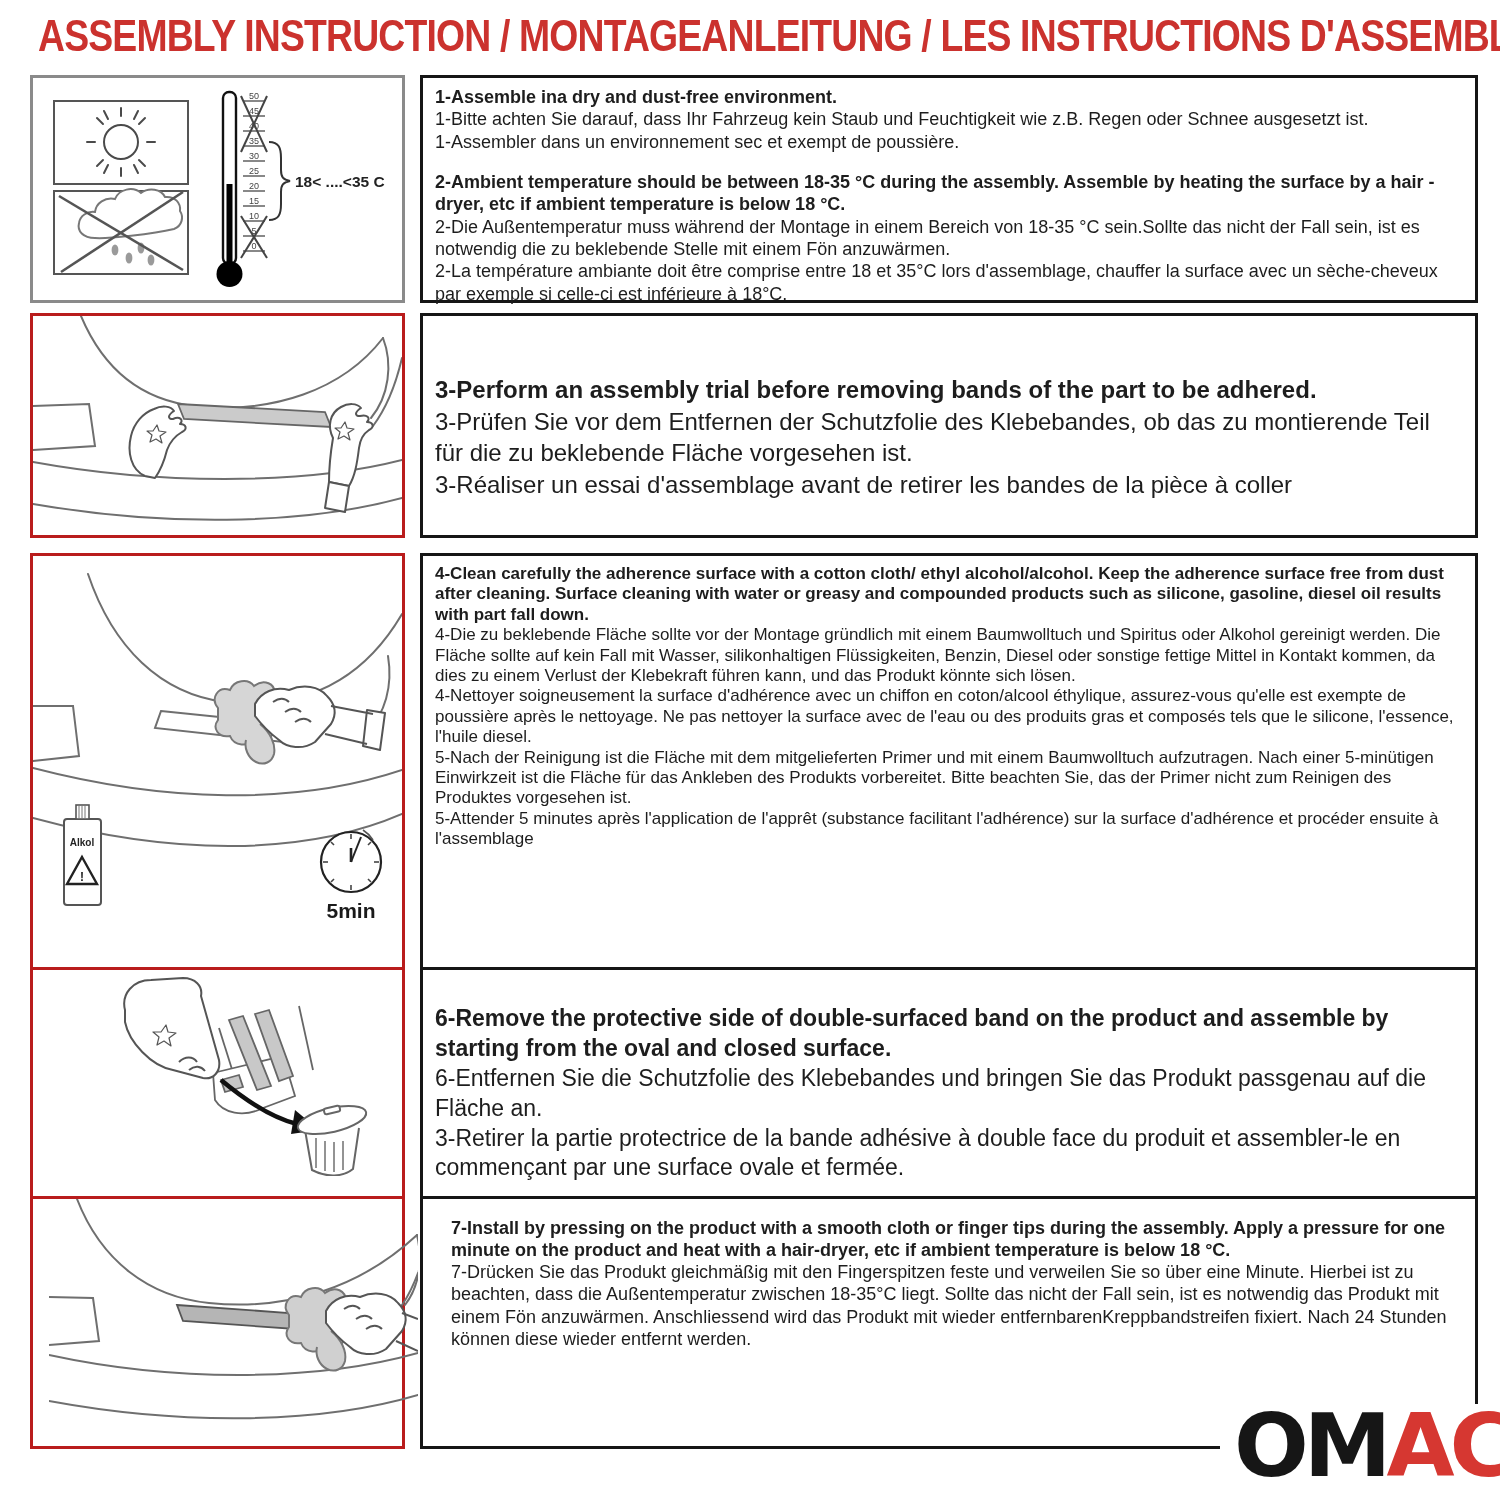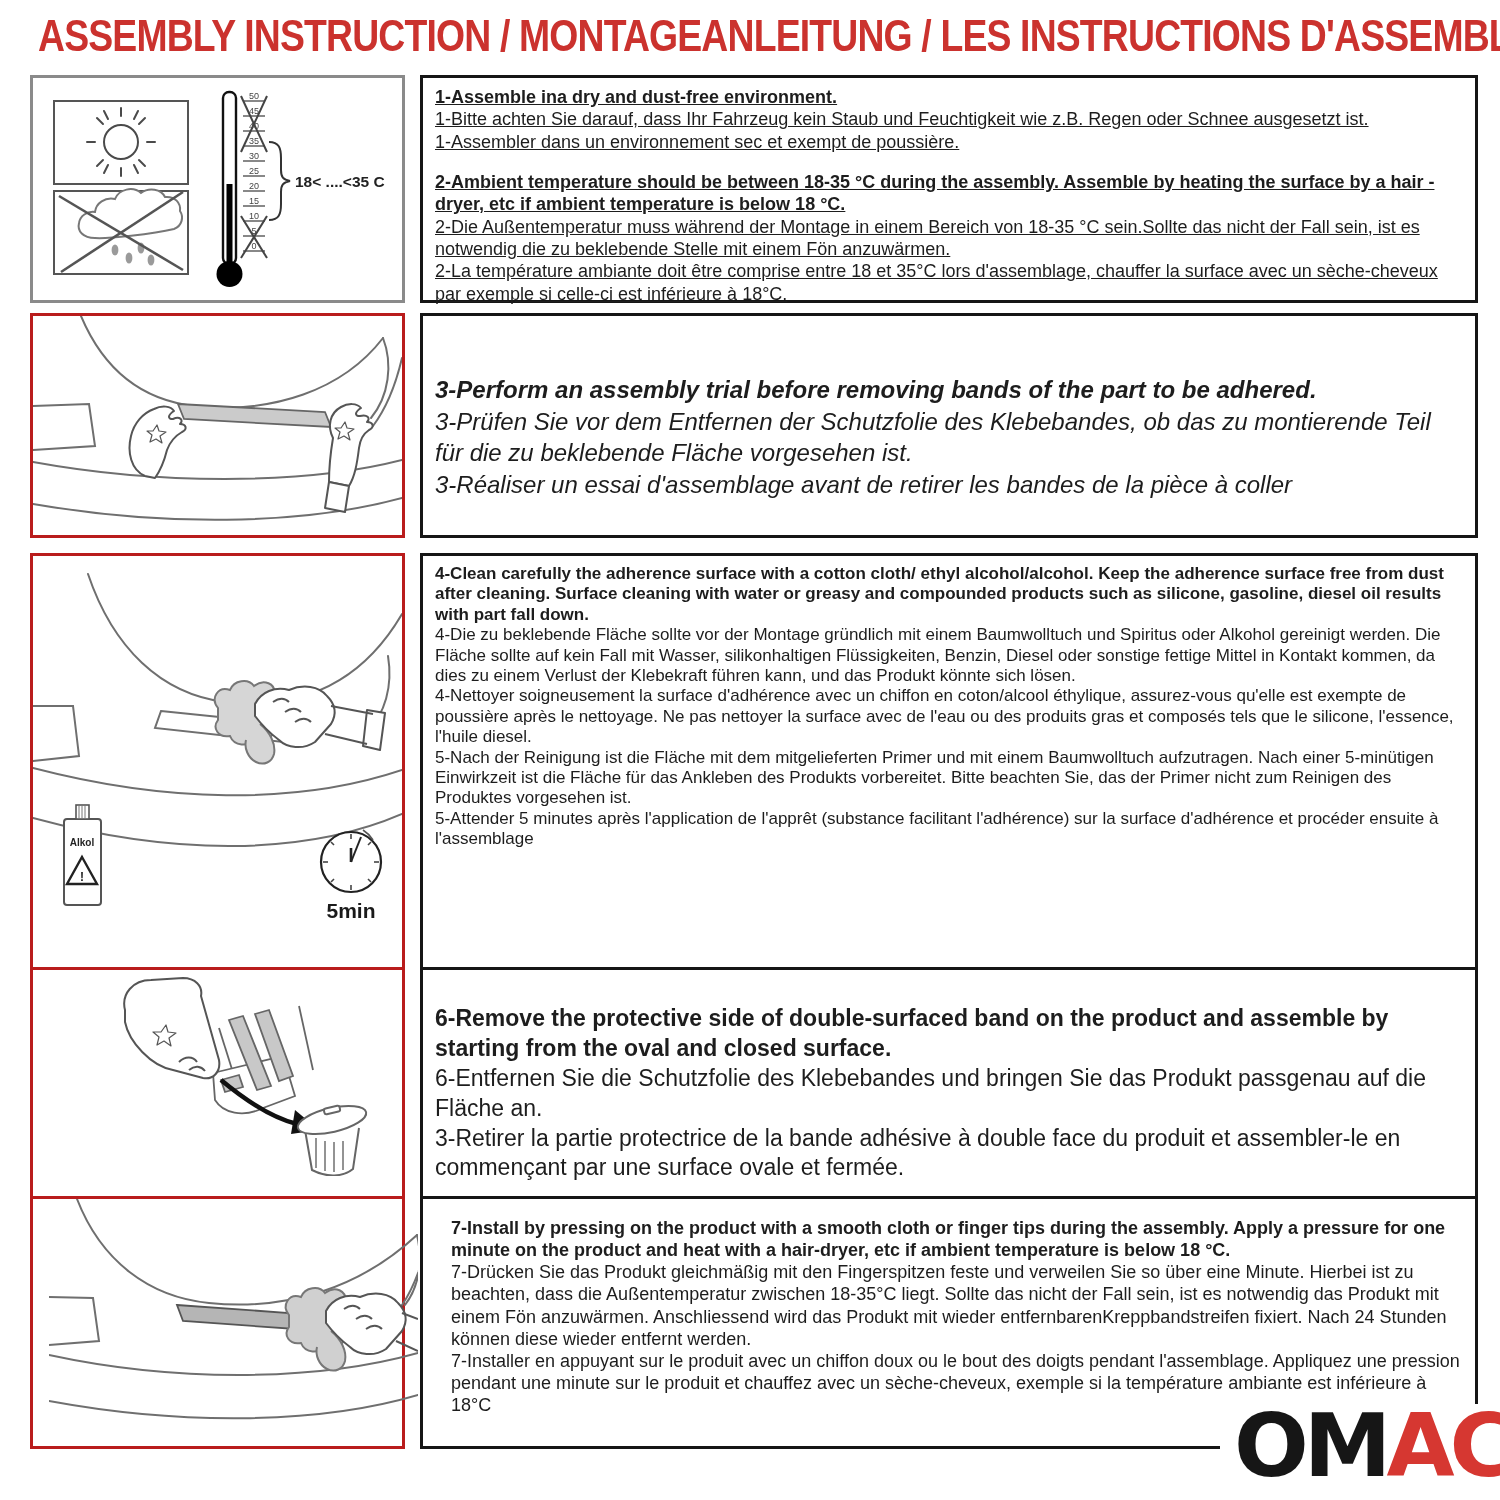--- a/index.html
+++ b/index.html
@@ -12,22 +12,22 @@
   .txtbox{position:absolute;left:420px;width:1058px;border:3px solid #161616;background:#fff;box-sizing:border-box;}
   .row1{top:75px;height:228px;}
   .row2{top:313px;height:225px;}
   .row3{top:553px;height:502px;}
   .row4{top:967px;height:273px;}
   .row5{top:1196px;height:253px;padding-left:16px;}
   .inner{padding:8px 12px;}
   .p{margin:0;}
   .b{font-weight:bold;}
   .gap{margin-top:18px;}
-  #t1{font-size:18px;line-height:1.24;text-decoration:underline;}
-  #t2{font-size:24px;line-height:1.32;padding-top:58px;font-style:italic;}
+  #t1{font-size:18px;line-height:1.24;}
+  #t2{font-size:24px;line-height:1.32;padding-top:58px;}
   #t3{font-size:17px;line-height:1.2;}
   #t3 .gap{margin-top:15px;}
   #t4{font-size:23px;line-height:1.3;padding-top:34px;}
   #t5{font-size:18px;line-height:1.23;padding-top:18px;}
   svg{display:block;}
   svg text{font-family:"Liberation Sans",sans-serif;}
   .logo{position:absolute;left:1220px;top:1404px;background:#fff;padding:0 10px 2px 14px;
         font-family:"DejaVu Sans",sans-serif;font-weight:bold;font-size:88px;line-height:0.95;
         letter-spacing:-5px;white-space:nowrap;}
   .logo .lblack{color:#161616;}
@@ -267,21 +267,20 @@
         <path d="M 295,110 C 301,106 307,106 311,110 M 307,120 C 313,116 319,116 323,120 M 317,130 C 323,126 329,126 333,130" fill="none"></path>
         <path d="M 353,114 L 369,120 M 347,142 L 369,152"></path>
       </g>
     </svg>
   </div>
 
   <div class="txtbox row5">
     <div class="inner" id="t5">
       <p class="p b">7-Install by pressing on the product with a smooth cloth or finger tips during the assembly. Apply a pressure for one minute on the product and heat with a hair-dryer, etc if ambient temperature is below 18 °C.</p>
       <p class="p">7-Drücken Sie das Produkt gleichmäßig mit den Fingerspitzen feste und verweilen Sie so über eine Minute. Hierbei ist zu beachten, dass die Außentemperatur zwischen 18-35°C liegt. Sollte das nicht der Fall sein, ist es notwendig das Produkt mit einem Fön anzuwärmen. Anschliessend wird das Produkt mit wieder entfernbarenKreppbandstreifen fixiert. Nach 24 Stunden können diese wieder entfernt werden.</p>
-      <p class="p">7-Installer en appuyant sur le produit avec un chiffon doux ou le bout des doigts pendant l'assemblage. Appliquez une pression pendant une minute sur le produit et chauffez avec un sèche-cheveux, exemple si la température ambiante est inférieure à 18°C</p>
     </div>
   </div>
 
   <div class="logo">
     <span class="lblack">OM</span><span class="lred">AC</span>
   </div>
 
 </div>
 
 </body></html>

